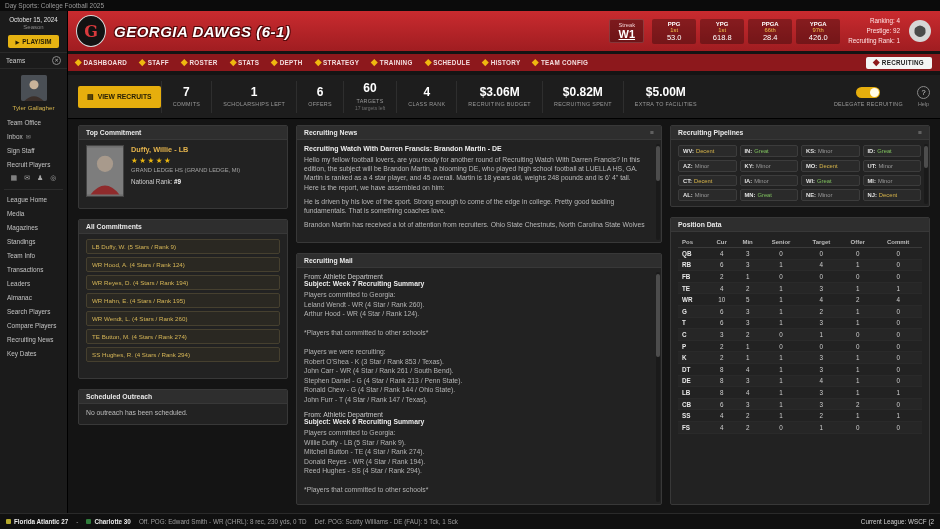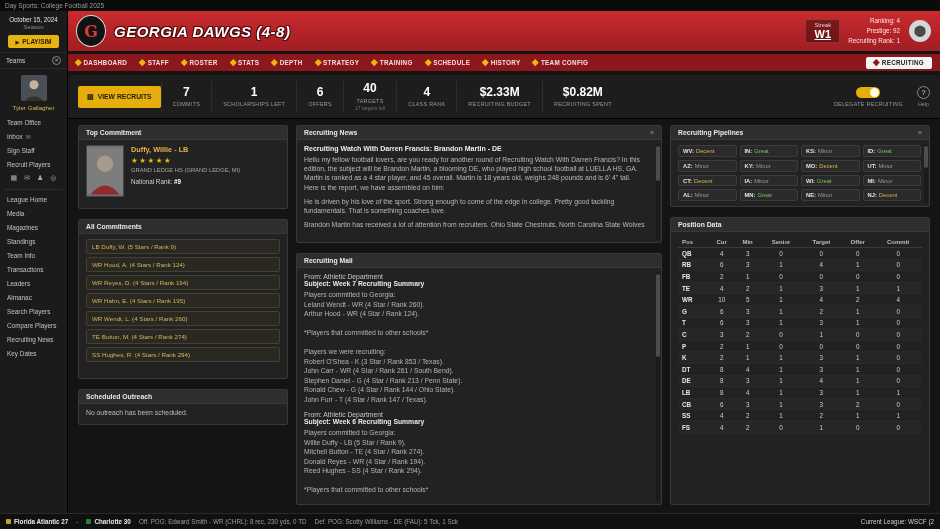--- a/index.html
+++ b/index.html
@@ -198,26 +198,48 @@
         <div class="sb-item">Compare Players</div>
         <div class="sb-item">Recruiting News</div>
         <div class="sb-item">Key Dates</div>
       </div>
   </aside>
 
   <div class="main">
 
     <header class="team-header">
       <div class="logo-g">G</div>
-      <div class="team-name">GEORGIA DAWGS (4-8)</div>
+      <div class="team-name">GEORGIA DAWGS (6-1)</div>
       <div class="hspacer"></div>
       <div class="streak-box">
         <div class="streak-label">Streak</div>
         <div class="streak-value">W1</div>
       </div>
+      <div class="header-stats">
+          <div class="hstat">
+            <div class="hs-label">PPG</div>
+            <div class="hs-rank">1st</div>
+            <div class="hs-value">53.0</div>
+          </div>
+          <div class="hstat">
+            <div class="hs-label">YPG</div>
+            <div class="hs-rank">1st</div>
+            <div class="hs-value">618.8</div>
+          </div>
+          <div class="hstat">
+            <div class="hs-label">PPGA</div>
+            <div class="hs-rank">66th</div>
+            <div class="hs-value">28.4</div>
+          </div>
+          <div class="hstat">
+            <div class="hs-label">YPGA</div>
+            <div class="hs-rank">97th</div>
+            <div class="hs-value">426.0</div>
+          </div>
+        </div>
       <div class="rank-block">
         <div>Ranking: 4</div>
         <div>Prestige: 92</div>
         <div>Recruiting Rank: 1</div>
       </div>
       <div class="team-logo">
         <svg viewBox="0 0 24 24">
             <circle cx="12" cy="12" r="11" fill="#d6d6d6"></circle>
             <path d="M7 9 Q12 4 17 9 Q19 14 15 17 Q12 19 9 17 Q5 14 7 9 Z" fill="#4a4a4a"></path>
           </svg>
@@ -285,35 +307,39 @@
           </div>
           <div class="metric">
             <div class="m-value">1</div>
             <div class="m-label">SCHOLARSHIPS LEFT</div>
           </div>
           <div class="metric">
             <div class="m-value">6</div>
             <div class="m-label">OFFERS</div>
           </div>
           <div class="metric">
-            <div class="m-value">40</div>
+            <div class="m-value">60</div>
             <div class="m-label">TARGETS</div>
             <div class="m-sub">17 targets left</div>
           </div>
           <div class="metric">
             <div class="m-value">4</div>
             <div class="m-label">CLASS RANK</div>
           </div>
           <div class="metric">
-            <div class="m-value">$2.33M</div>
+            <div class="m-value">$3.06M</div>
             <div class="m-label">RECRUITING BUDGET</div>
           </div>
           <div class="metric">
             <div class="m-value">$0.82M</div>
             <div class="m-label">RECRUITING SPENT</div>
+          </div>
+          <div class="metric">
+            <div class="m-value">$5.00M</div>
+            <div class="m-label">EXTRA TO FACILITIES</div>
           </div>
         </div>
       <div class="delegate">
         <div class="toggle">
           <div class="toggle-knob"></div>
         </div>
         <div class="delegate-label">DELEGATE RECRUITING</div>
       </div>
       <div class="help">
         <div class="help-circle">?</div>

